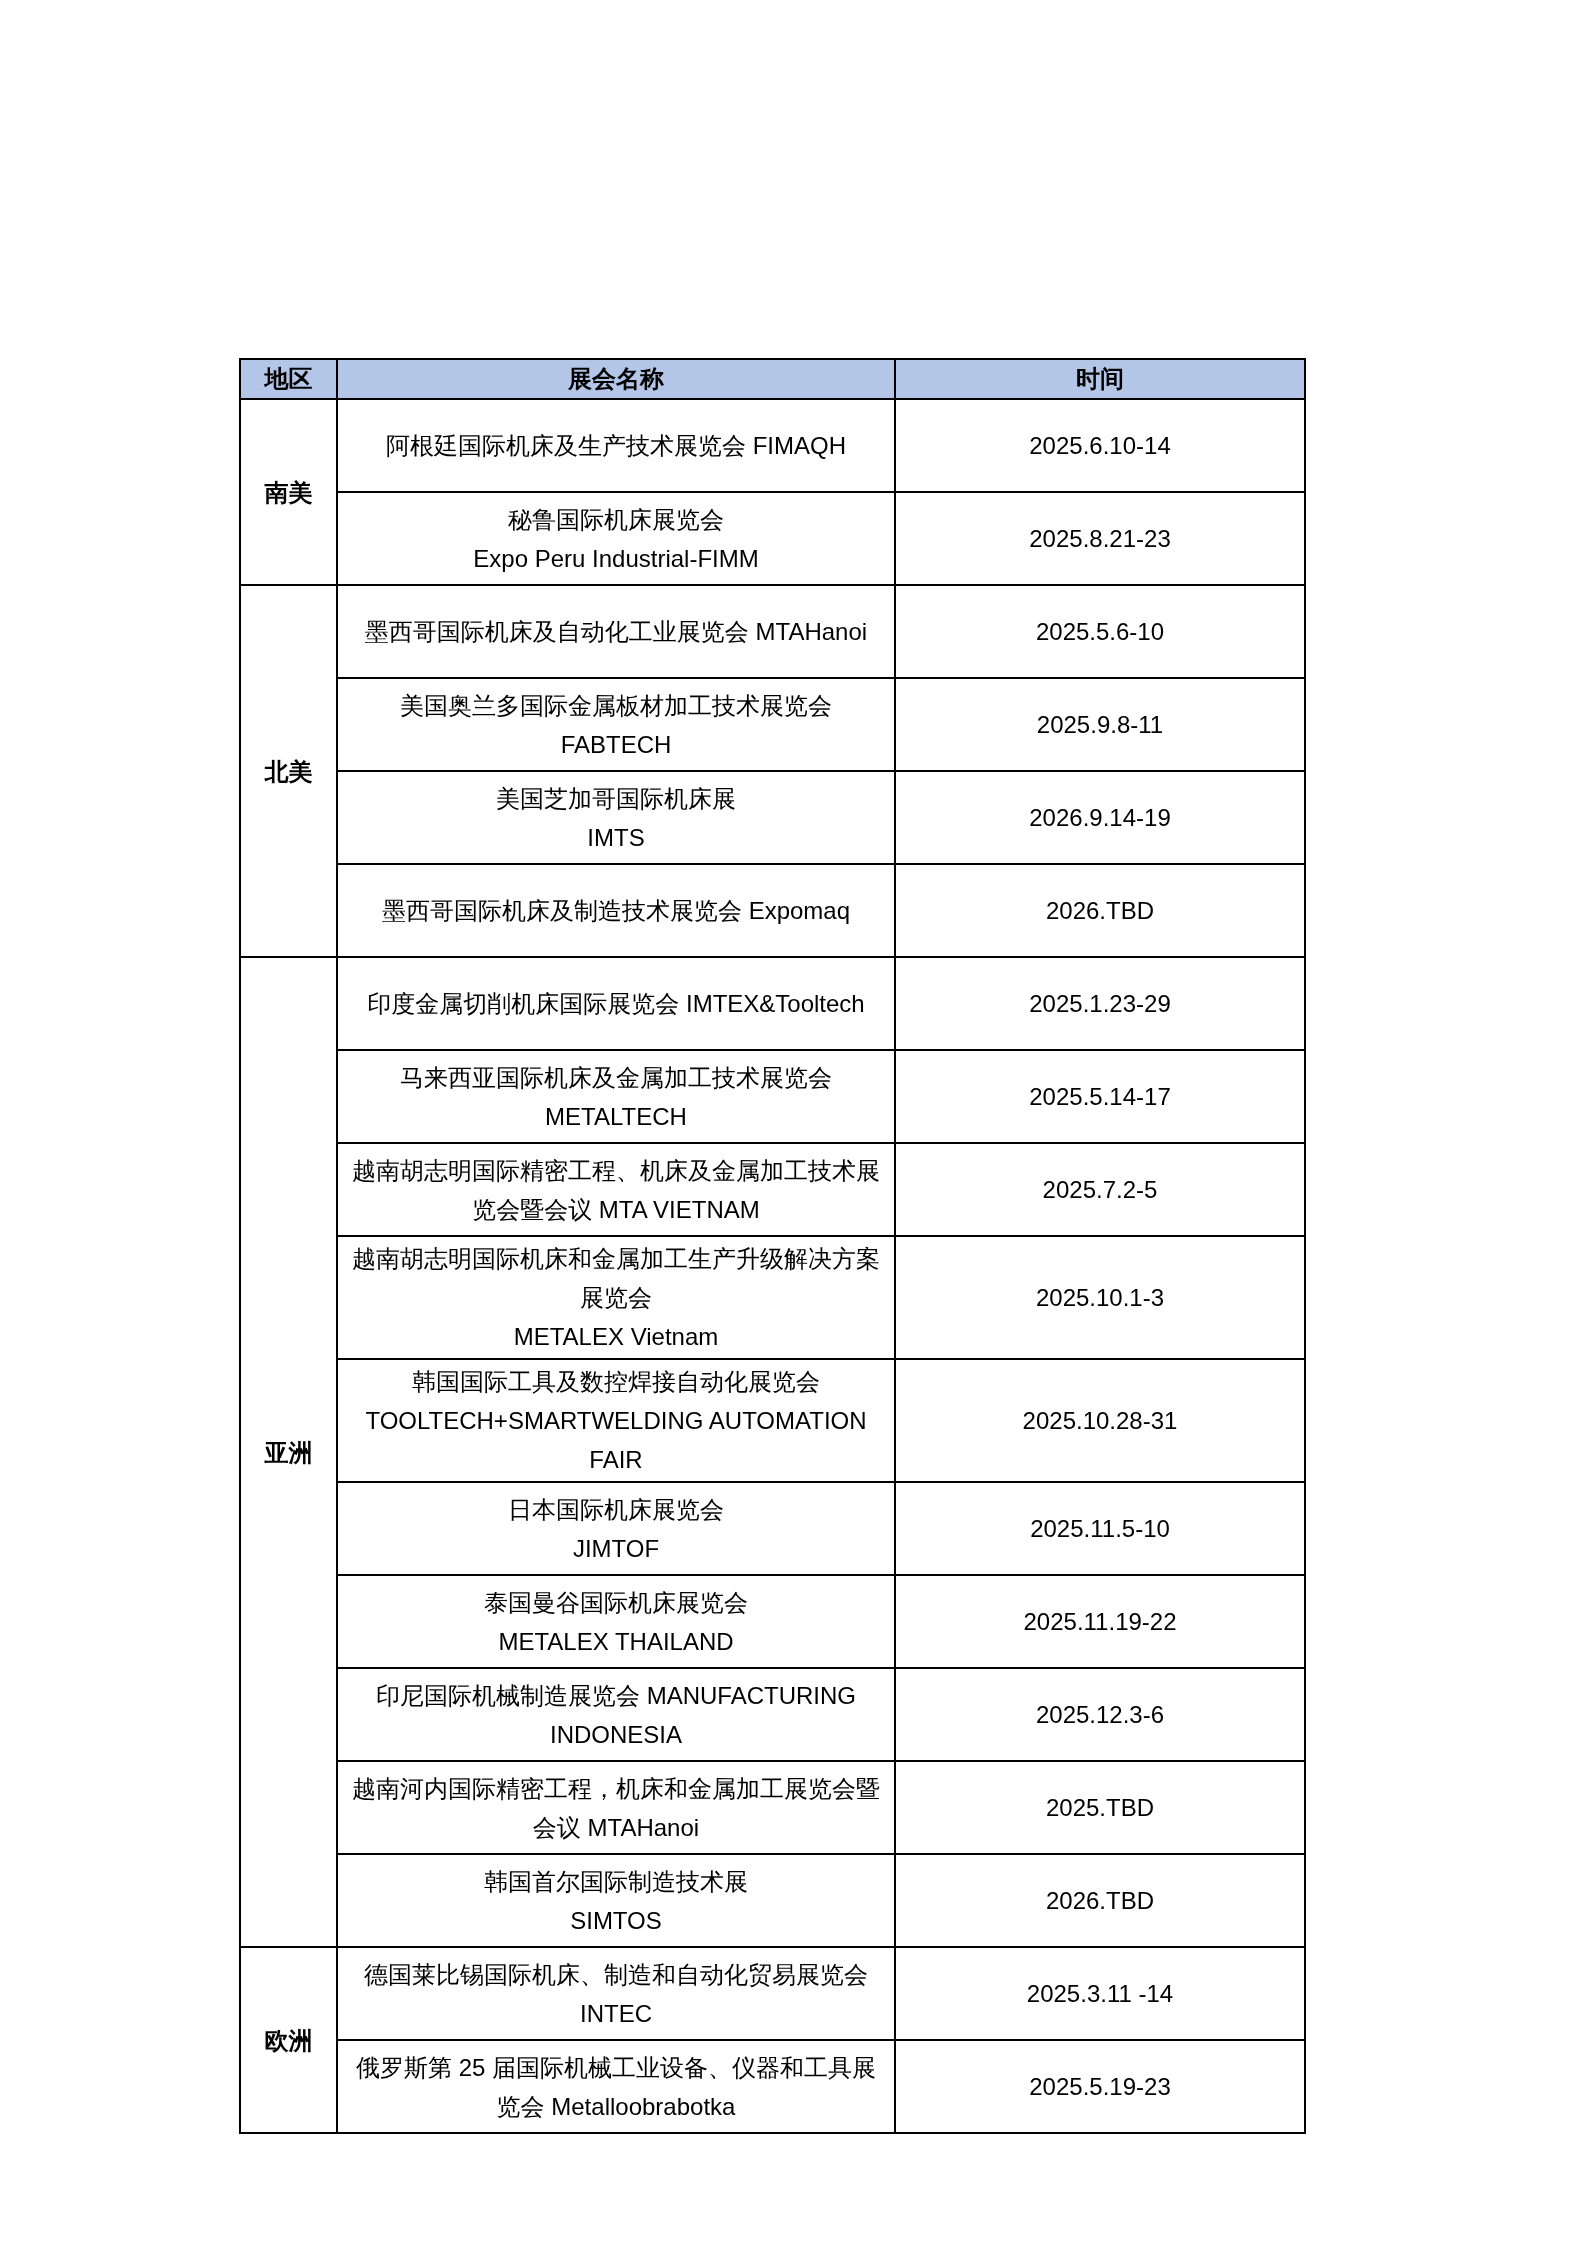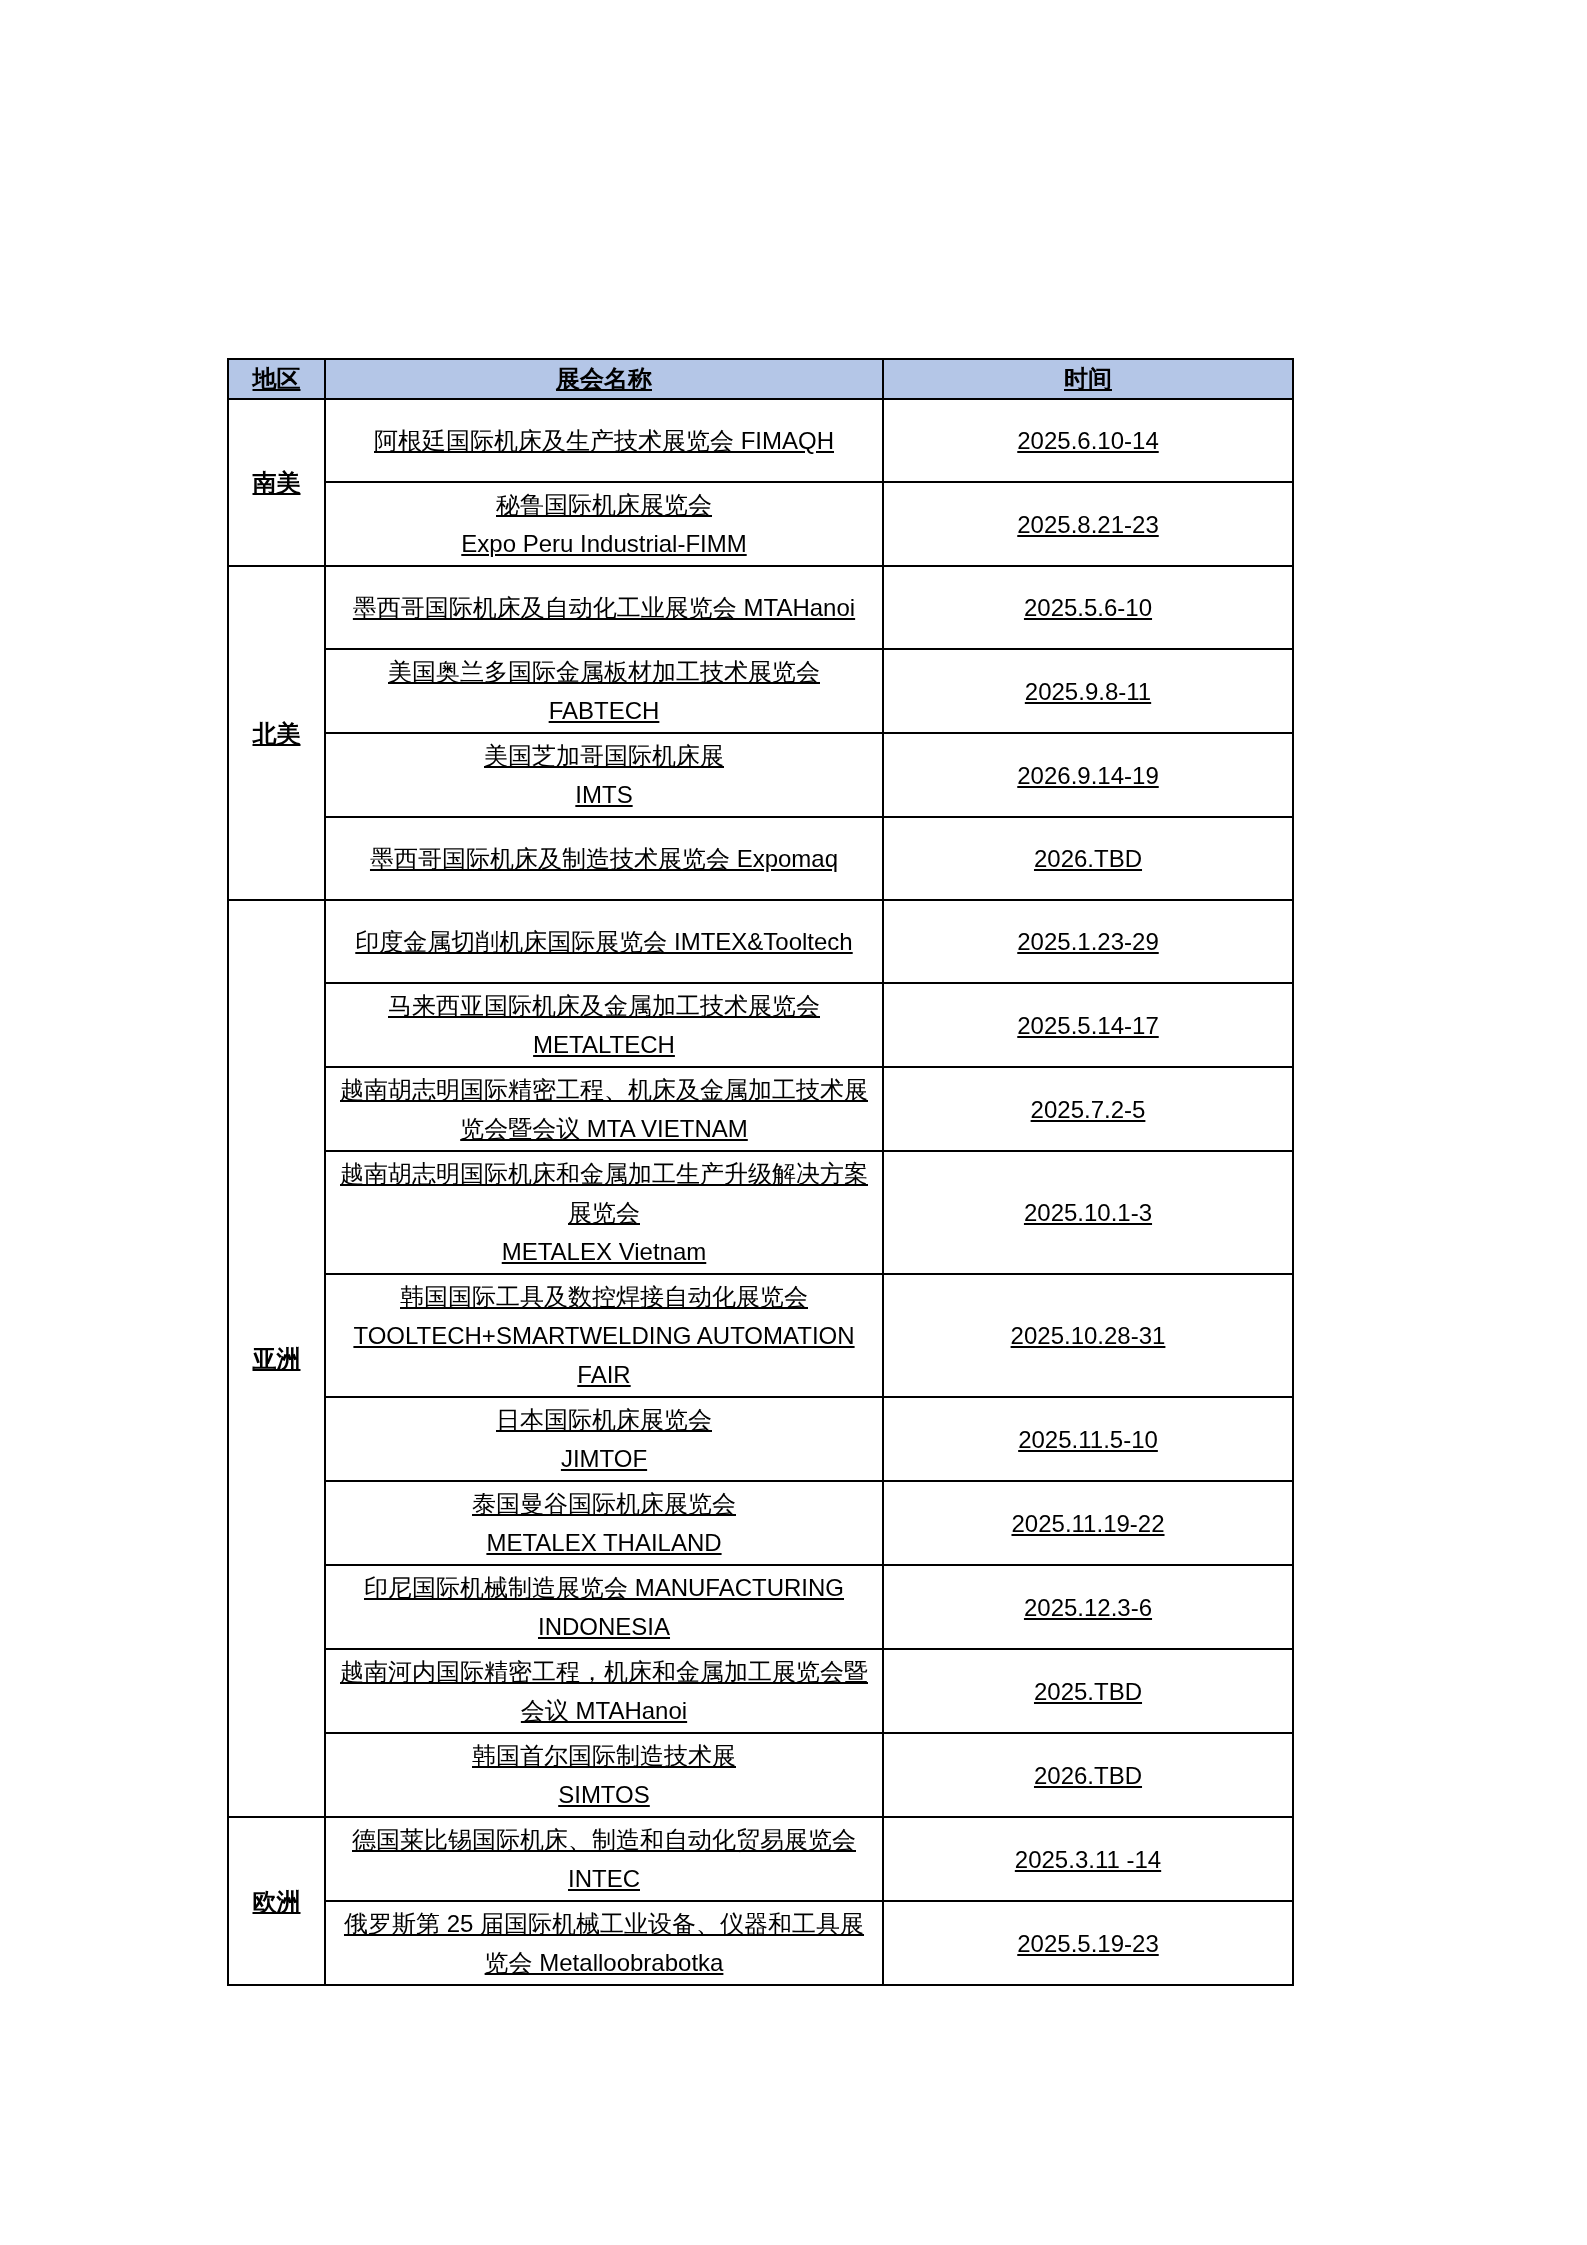--- a/index.html
+++ b/index.html
@@ -29,42 +29,41 @@
     text-align: center;
     font-size: 46px;
     line-height: 1.1;
     font-weight: bold;
     color: var(--text-color);
     white-space: nowrap;
   }
   table.exh-table {
     position: absolute;
     top: 358px;
-    left: 227px;
+    left: 239px;
     width: 1065px;
     border-collapse: collapse;
     table-layout: fixed;
     border: 2px solid var(--border-color);
-    text-decoration: underline;
   }
   .exh-table th, .exh-table td {
     border: 2px solid var(--border-color);
     text-align: center;
     vertical-align: middle;
     overflow: hidden;
   }
   .exh-table th {
     height: 40px;
     background: var(--header-bg);
     font-size: 24px;
     font-weight: bold;
     padding: 0 6px;
   }
   .exh-table td {
-    height: 83px;
+    height: 93px;
     font-size: 24px;
     line-height: 39px;
     padding: 2px 12px;
     white-space: pre-line;
   }
   .exh-table td.region-cell {
     font-weight: bold;
     padding: 2px 4px;
     white-space: normal;
     margin-top: 32px;

